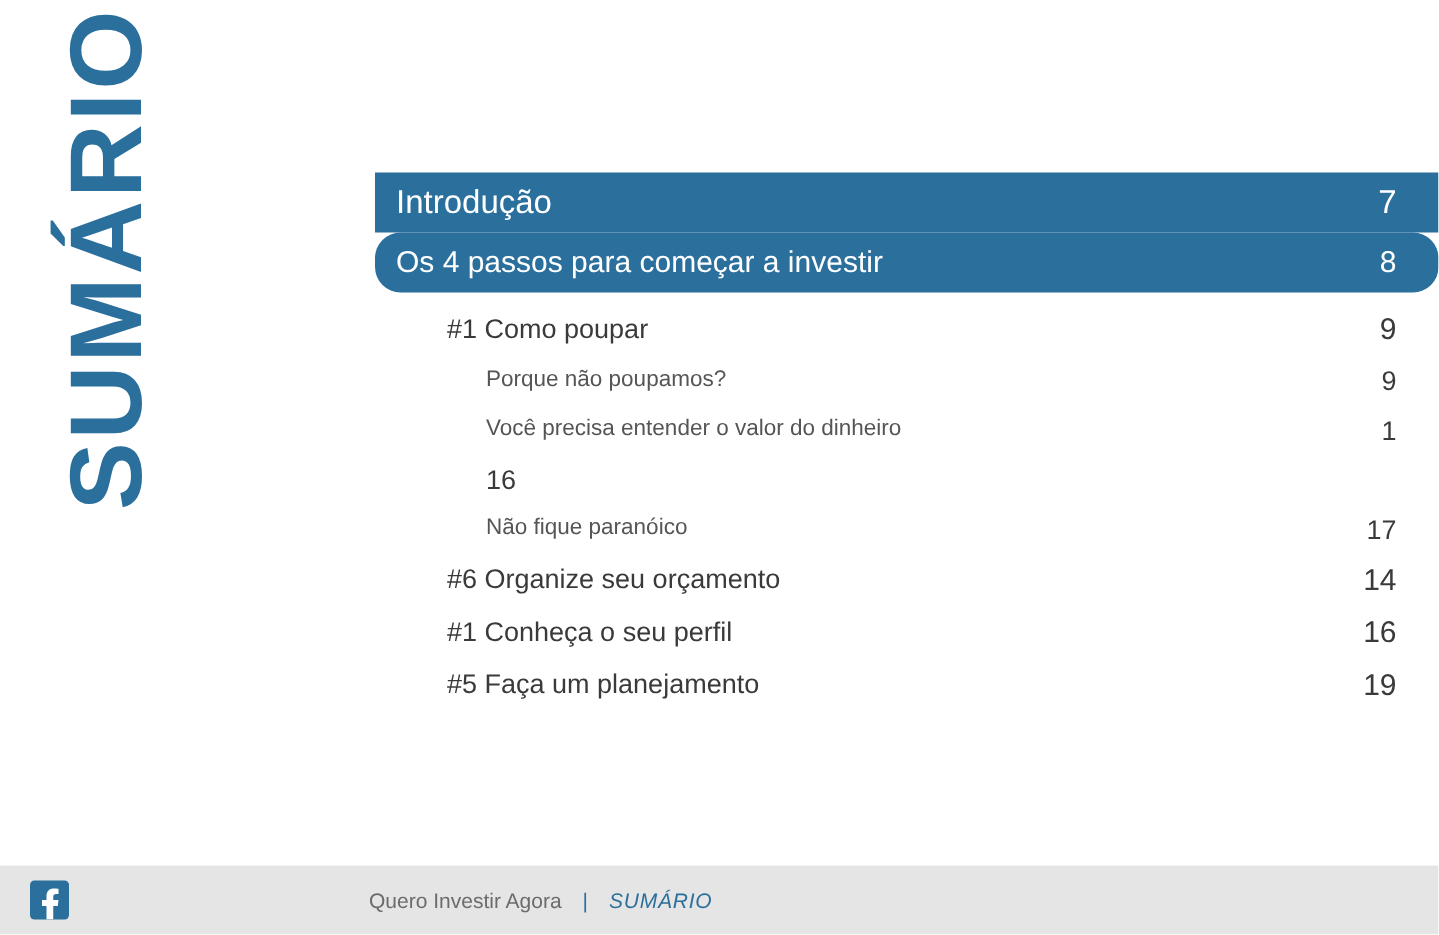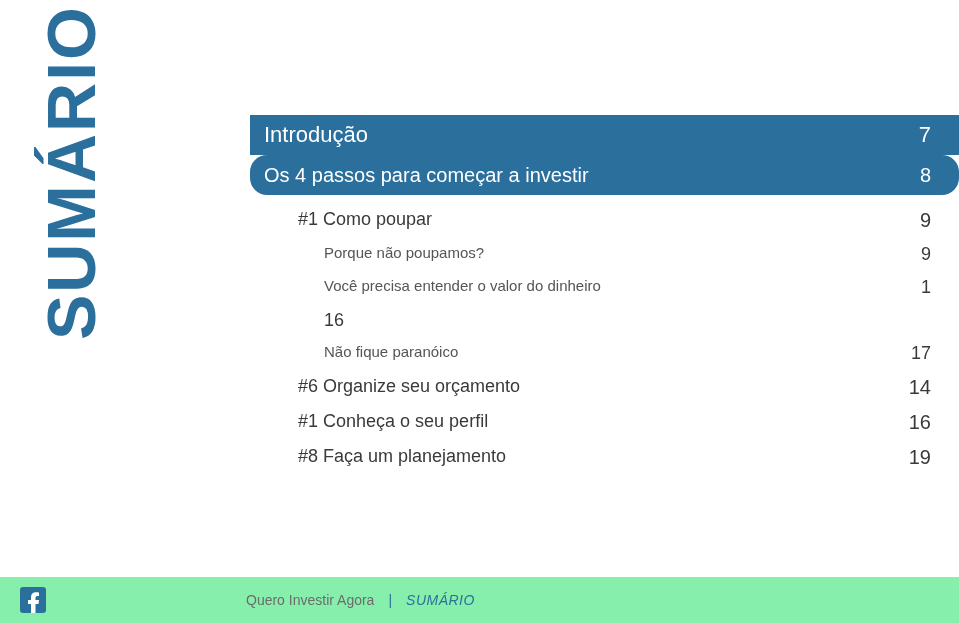--- a/index.html
+++ b/index.html
@@ -58,21 +58,21 @@
   }
   .entry.l1 { padding-left: 48px; font-size: 18px; }
   .entry.l2 { padding-left: 74px; font-size: 15px; font-weight: 300; color: #555; }
   .entry.l2 .num { font-size: 18px; color: #3a3a3a; }
   .entry .num { font-size: 20px; }
 
   .footer {
     position: absolute;
     left: 0; right: 0; bottom: 0;
     height: 46px;
-    background: #86efac;
+    background: #e5e5e5;
     display: flex;
     align-items: center;
     padding-left: 20px;
     font-size: 14px;
     color: #7a7a7a;
   }
   .footer .fb {
     width: 26px; height: 26px;
     background: #2b6f9c;
     border-radius: 3px;
@@ -127,21 +127,21 @@
     </div>
     <div class="entry l1">
       <span>#6 Organize seu orçamento</span>
       <span class="num">14</span>
     </div>
     <div class="entry l1">
       <span>#1 Conheça o seu perfil</span>
       <span class="num">16</span>
     </div>
     <div class="entry l1">
-      <span>#8 Faça um planejamento</span>
+      <span>#5 Faça um planejamento</span>
       <span class="num">19</span>
     </div>
 
   </div>
 
   <div class="footer">
     <div class="fb">
       <svg viewBox="0 0 16 22">
         <path d="M10.5 22 L10.5 13 L13.5 13 L14 9 L10.5 9 L10.5 7 C10.5 5.8 11 5 12.6 5 L14 5 L14 1.5 C13.3 1.4 12 1.3 10.8 1.3 C8 1.3 6 3 6 6.3 L6 9 L3 9 L3 13 L6 13 L6 22 Z" fill="#ffffff"></path>
       </svg>

